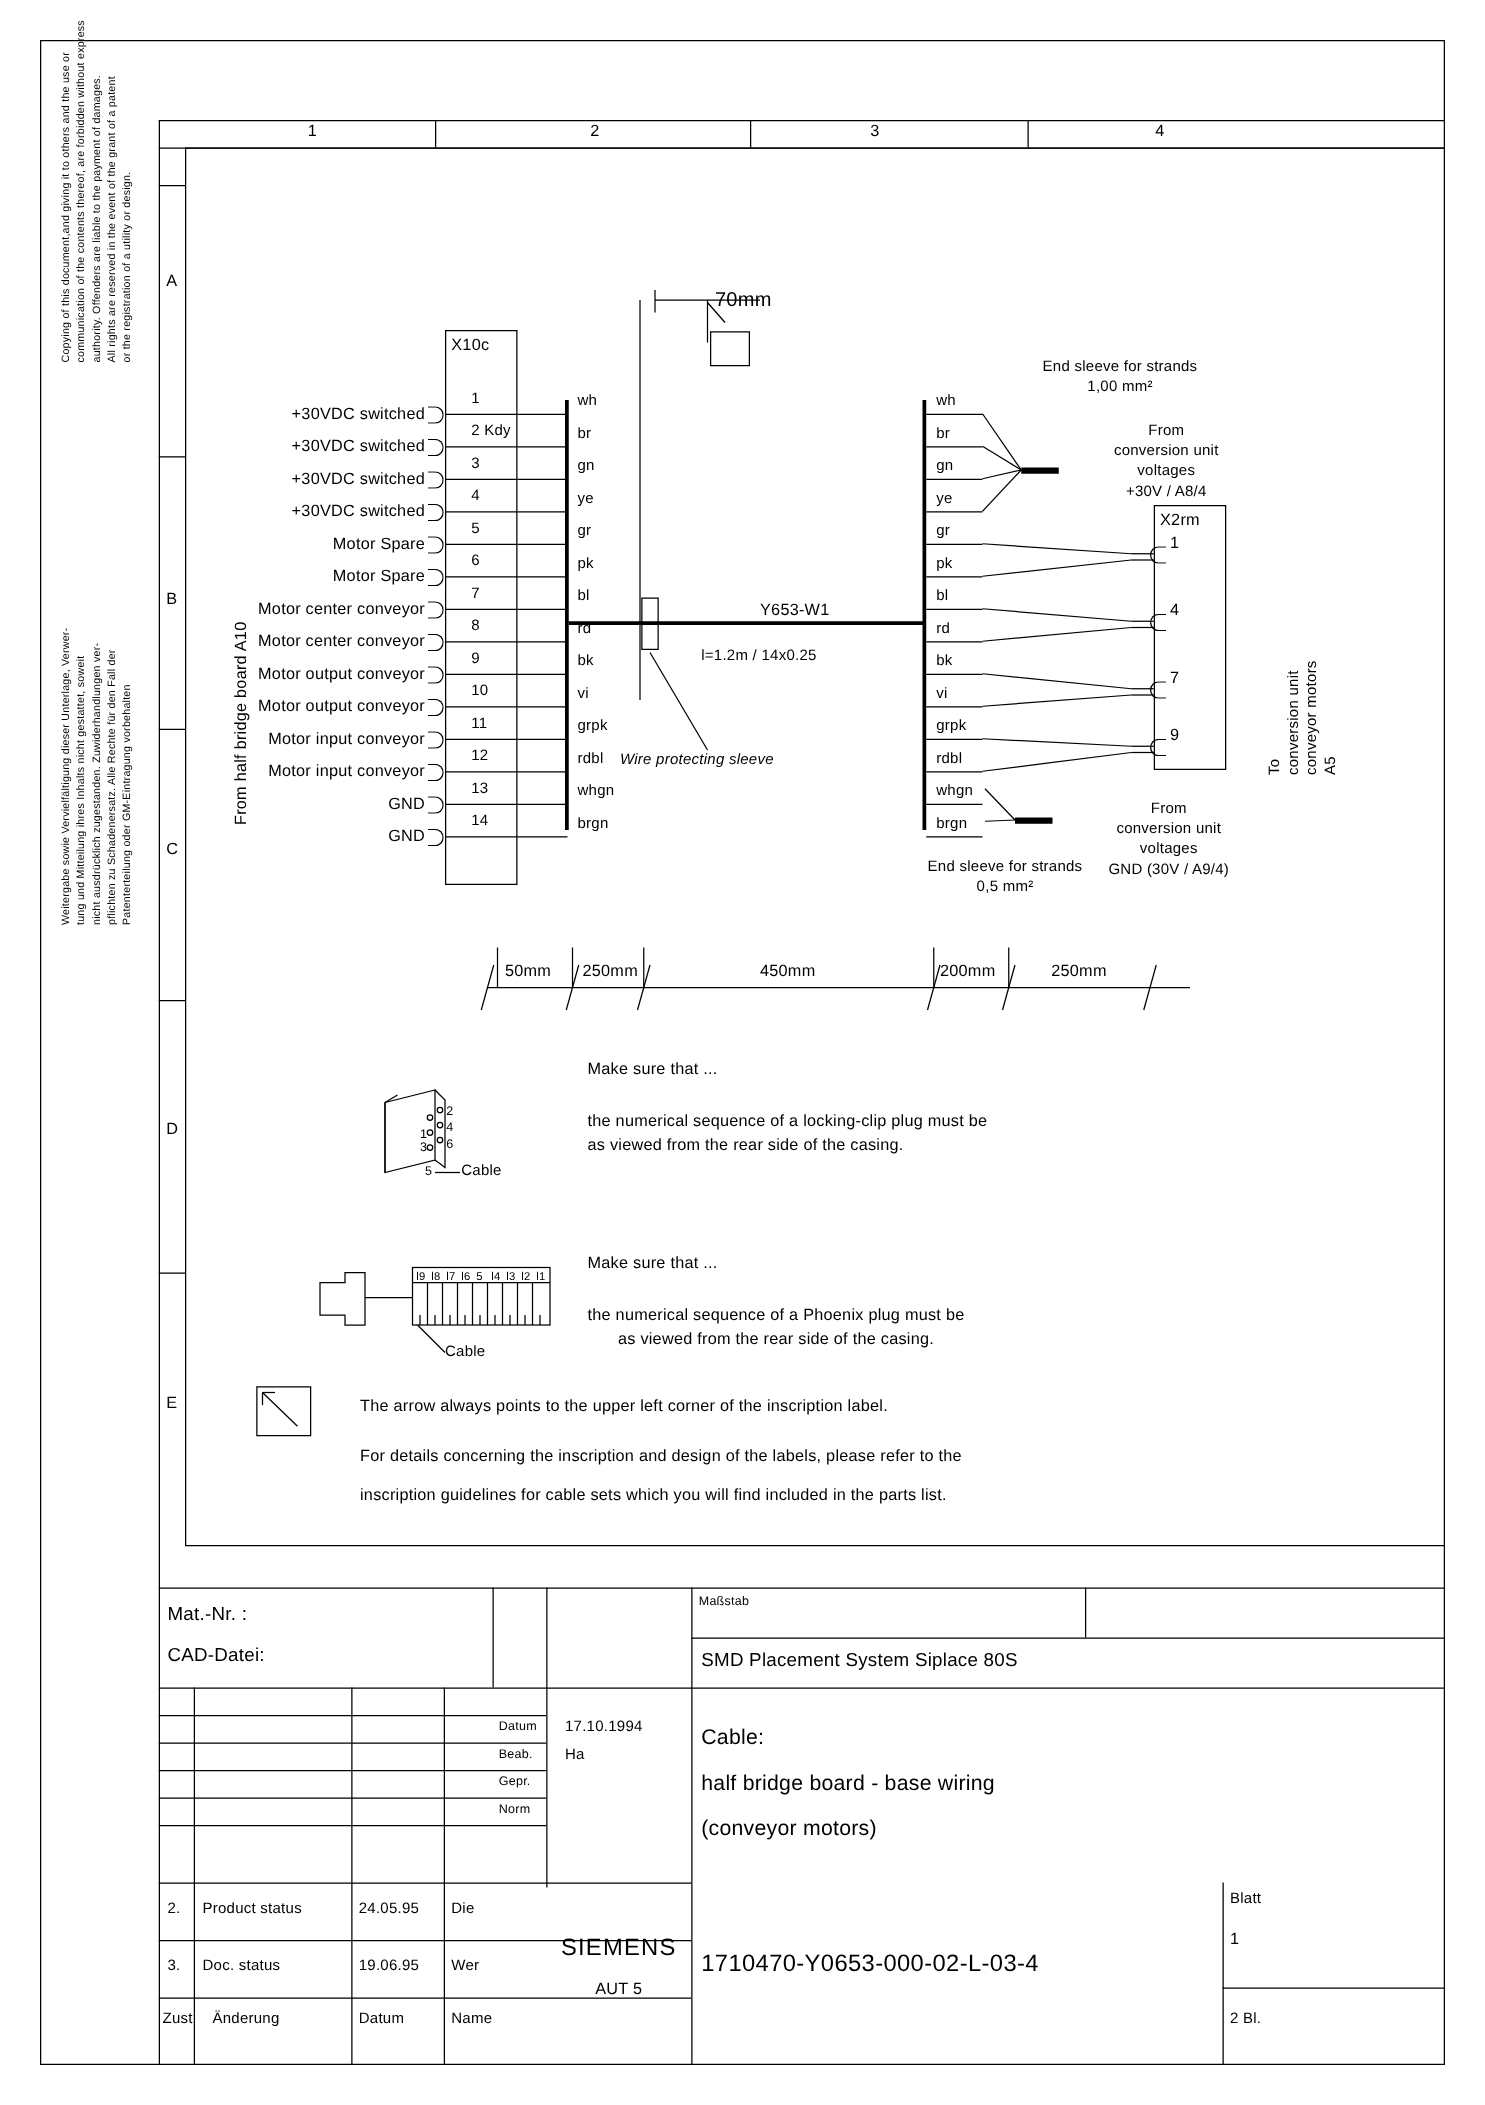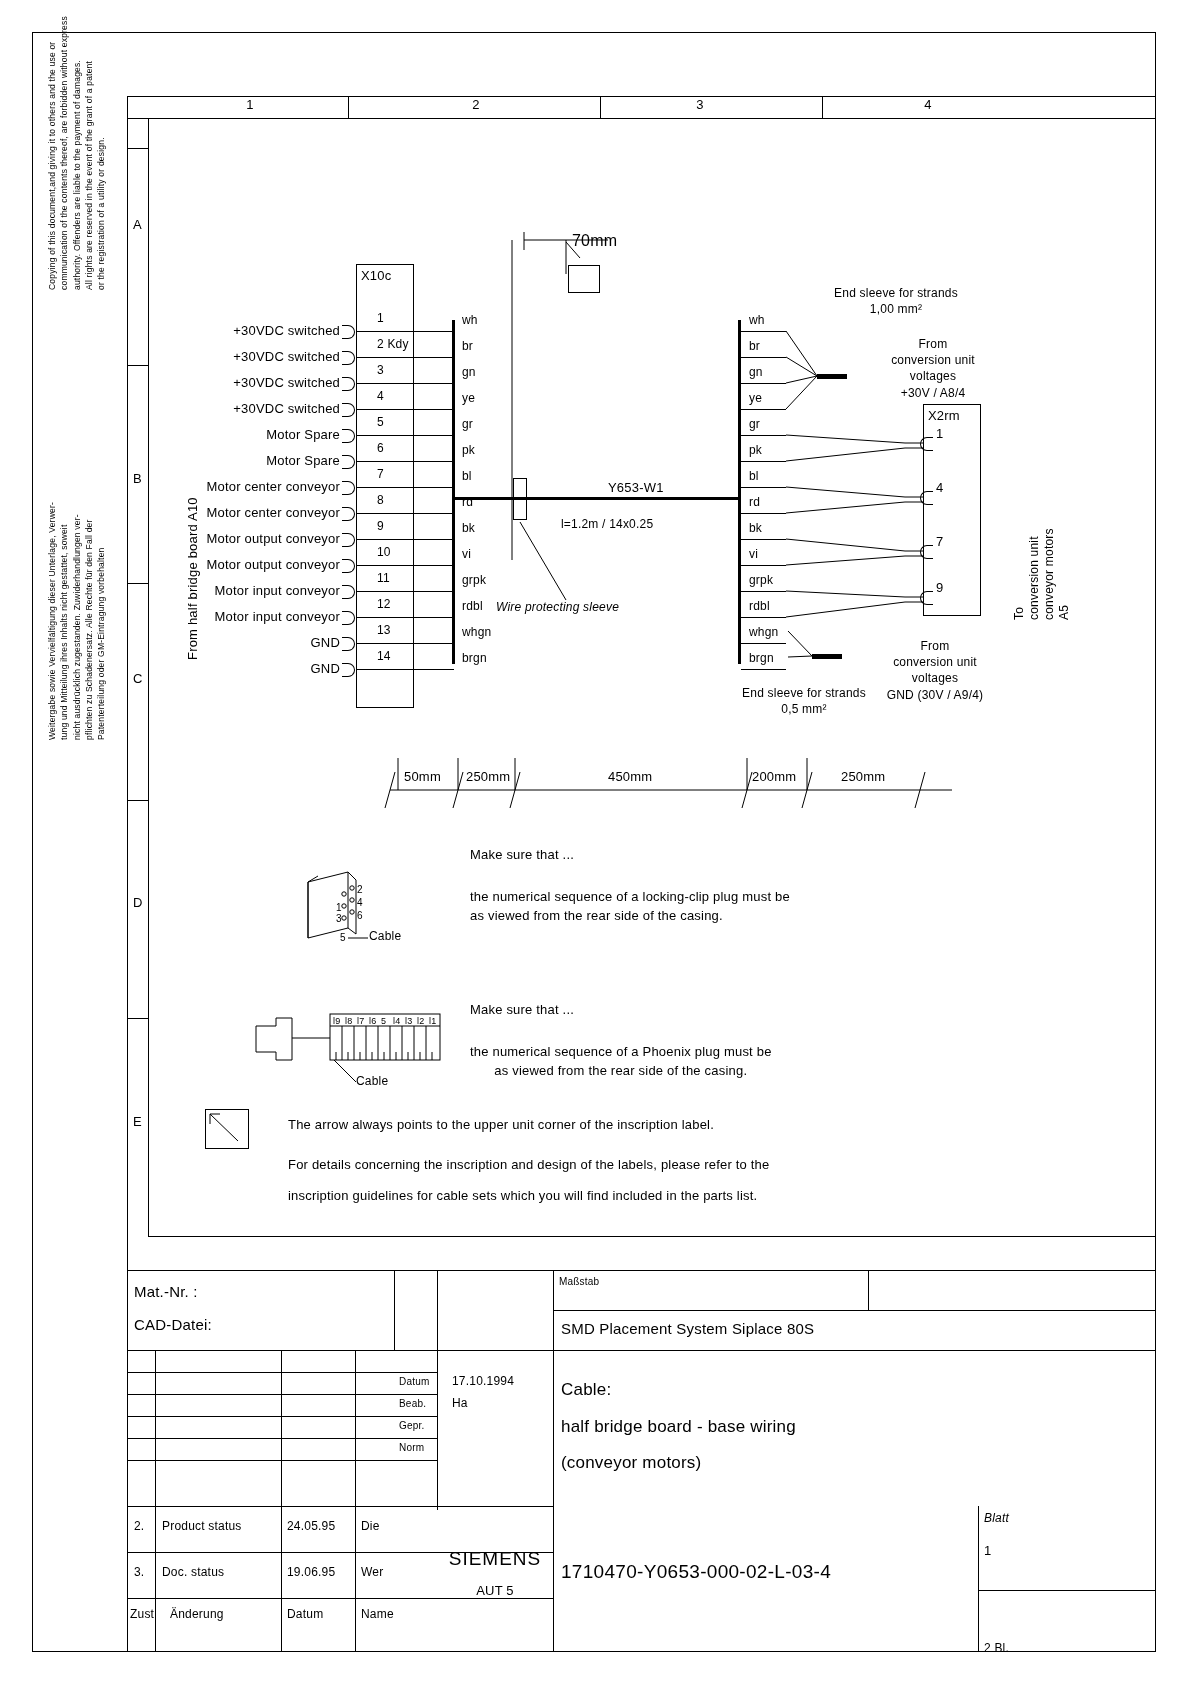--- a/index.html
+++ b/index.html
@@ -390,21 +390,21 @@
 as viewed from the rear side of the casing.</div>
 
   <div class="cellbox" style="left:205px;top:1109px;width:44px;height:40px;"></div>
   <svg width="1188" height="1684">
     <g stroke="#000" stroke-width="1" fill="none">
       <path d="M210,1114 L238,1141"></path>
       <path d="M210,1114 L210,1124"></path>
       <path d="M210,1114 L220,1114"></path>
     </g>
   </svg>
-  <div class="txt t13" style="left:288px;top:1118px;">The arrow always points to the upper unit corner of the inscription label.</div>
+  <div class="txt t13" style="left:288px;top:1118px;">The arrow always points to the upper left corner of the inscription label.</div>
   <div class="txt t13" style="left:288px;top:1158px;">For details concerning the inscription and design of the labels, please refer to the</div>
   <div class="txt t13" style="left:288px;top:1189px;">inscription guidelines for cable sets which you will find included in the parts list.</div>
 
   <div class="ln" style="left:127px;top:1270px;width:1029px;height:1px;"></div>
   <div class="ln" style="left:127px;top:1350px;width:1029px;height:1px;"></div>
 
   <div class="ln" style="left:394px;top:1270px;width:1px;height:80px;"></div>
   <div class="ln" style="left:437px;top:1270px;width:1px;height:240px;"></div>
   <div class="ln" style="left:553px;top:1270px;width:1px;height:382px;"></div>
   <div class="ln" style="left:868px;top:1270px;width:1px;height:40px;"></div>
@@ -457,17 +457,17 @@
   <div class="txt t12" style="left:170px;top:1608px;">Änderung</div>
   <div class="txt t12" style="left:287px;top:1608px;">Datum</div>
   <div class="txt t12" style="left:361px;top:1608px;">Name</div>
 
   <div class="txt center" style="left:437px;top:1548px;width:116px;font-size:19px;letter-spacing:1px;">SIEMENS</div>
   <div class="txt center" style="left:437px;top:1584px;width:116px;font-size:13px;">AUT 5</div>
 
   <div class="txt" style="left:561px;top:1561px;font-size:19px;letter-spacing:.3px;">1710470-Y0653-000-02-L-03-4</div>
 
   <div class="ln" style="left:978px;top:1590px;width:178px;height:1px;"></div>
-  <div class="txt t12" style="left:984px;top:1512px;font-style:italic;">Blatt</div>
+  <div class="txt t12" style="left:984px;top:1512px;">Blatt</div>
   <div class="txt t13" style="left:984px;top:1544px;">1</div>
-  <div class="txt t12" style="left:984px;top:1608px;margin-top:34px;">2 Bl.</div>
+  <div class="txt t12" style="left:984px;top:1608px;">2 Bl.</div>
 
 </div>
 
 </body></html>

